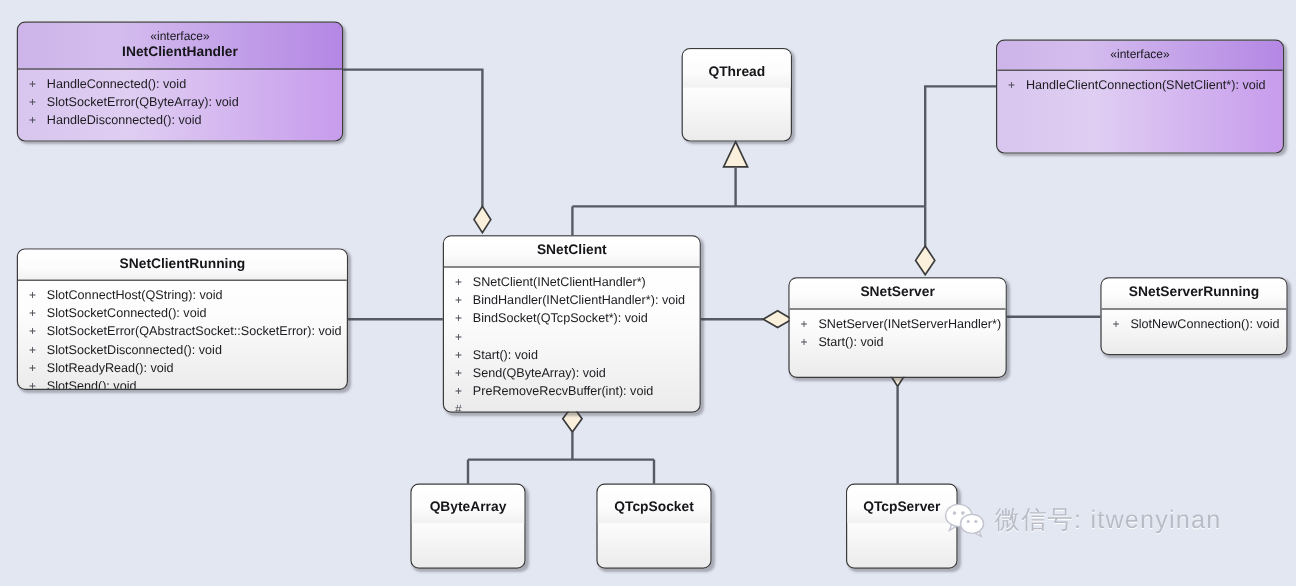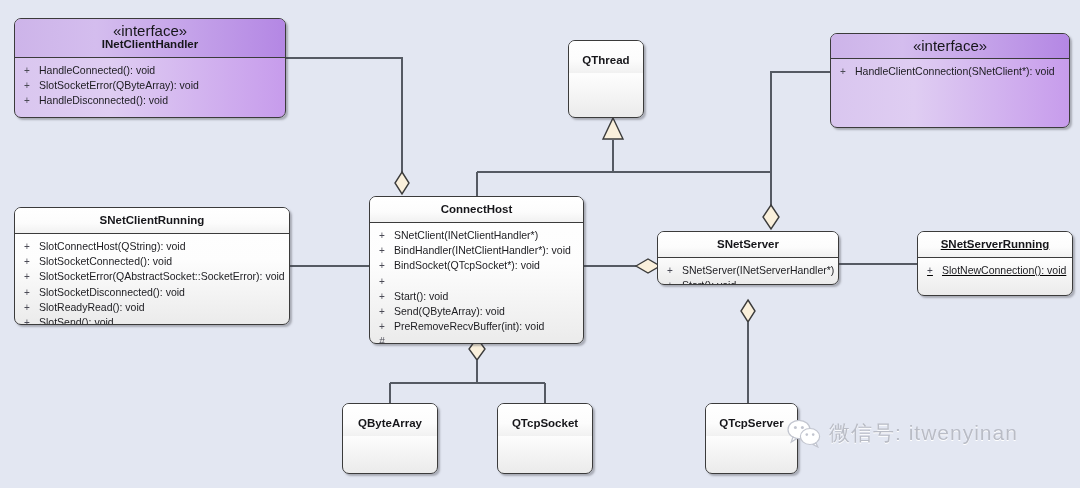--- a/index.html
+++ b/index.html
@@ -45,21 +45,21 @@
   }
   .hdr {
     text-align: center;
     padding: 5px 4px 6px 4px;
     border-bottom: 1.5px solid #3b3b3b;
   }
   .uml-class.plain.no-body .hdr {
     border-bottom: none;
   }
   .stereo {
-    font-size: 15px;
+    font-size: 10px;
     color: #16161a;
     line-height: 13px;
     font-weight: normal;
   }
   .cname {
     font-size: 11.5px;
     font-weight: bold;
     color: #16161a;
     line-height: 14px;
   }
@@ -177,21 +177,21 @@
         <div class="member">
           <span class="vis">+</span>
           <span class="sig">SlotSocketError(QByteArray): void</span>
         </div>
         <div class="member">
           <span class="vis">+</span>
           <span class="sig">HandleDisconnected(): void</span>
         </div>
       </div>
     </div>
-    <div class="uml-class plain titlebox no-body" style="left: 568px; top: 40px; width: 76px; height: 78px;">
+    <div class="uml-class plain titlebox no-body" style="left: 568px; top: 40px; width: 92px; height: 78px;">
       <div class="hdr">
         <div class="cname">QThread</div>
       </div>
     </div>
     <div class="uml-class iface" style="left: 830px; top: 33px; width: 240px; height: 95px;">
       <div class="hdr">
         <div class="stereo">«interface»</div>
       </div>
       <div class="body">
         <div class="member">
@@ -226,21 +226,21 @@
           <span class="sig">SlotReadyRead(): void</span>
         </div>
         <div class="member">
           <span class="vis">+</span>
           <span class="sig">SlotSend(): void</span>
         </div>
       </div>
     </div>
     <div class="uml-class plain" style="left: 369px; top: 196px; width: 215px; height: 148px;">
       <div class="hdr">
-        <div class="cname">ConnectHost</div>
+        <div class="cname">SNetClient</div>
       </div>
       <div class="body">
         <div class="member">
           <span class="vis">+</span>
           <span class="sig">SNetClient(INetClientHandler*)</span>
         </div>
         <div class="member">
           <span class="vis">+</span>
           <span class="sig">BindHandler(INetClientHandler*): void</span>
         </div>
@@ -261,36 +261,36 @@
         </div>
         <div class="member">
           <span class="vis">+</span>
           <span class="sig">PreRemoveRecvBuffer(int): void</span>
         </div>
         <div class="member">
           <span class="vis">#</span>
         </div>
       </div>
     </div>
-    <div class="uml-class plain" style="left: 657px; top: 231px; width: 182px; height: 54px;">
+    <div class="uml-class plain" style="left: 657px; top: 231px; width: 182px; height: 84px;">
       <div class="hdr">
         <div class="cname">SNetServer</div>
       </div>
       <div class="body">
         <div class="member">
           <span class="vis">+</span>
           <span class="sig">SNetServer(INetServerHandler*)</span>
         </div>
         <div class="member">
           <span class="vis">+</span>
           <span class="sig">Start(): void</span>
         </div>
       </div>
     </div>
-    <div class="uml-class plain" style="left: 917px; top: 231px; width: 156px; height: 65px; text-decoration: underline;">
+    <div class="uml-class plain" style="left: 917px; top: 231px; width: 156px; height: 65px;">
       <div class="hdr">
         <div class="cname">SNetServerRunning</div>
       </div>
       <div class="body">
         <div class="member">
           <span class="vis">+</span>
           <span class="sig">SlotNewConnection(): void</span>
         </div>
       </div>
     </div>

